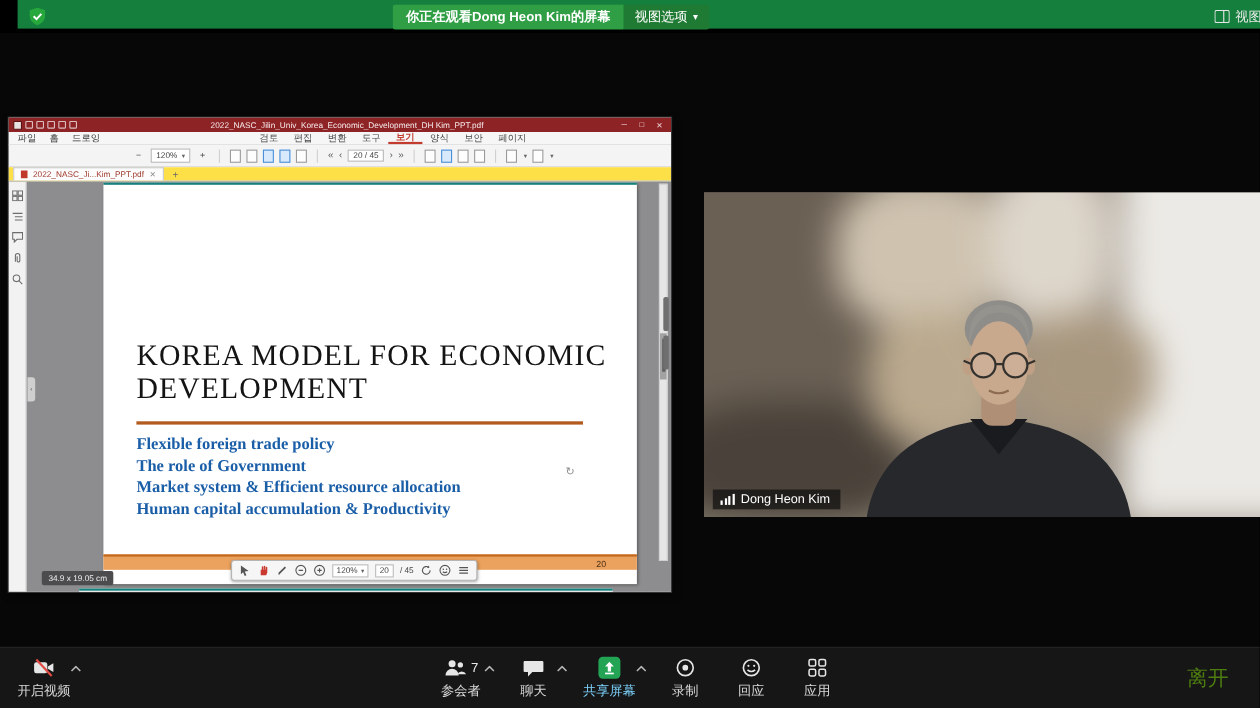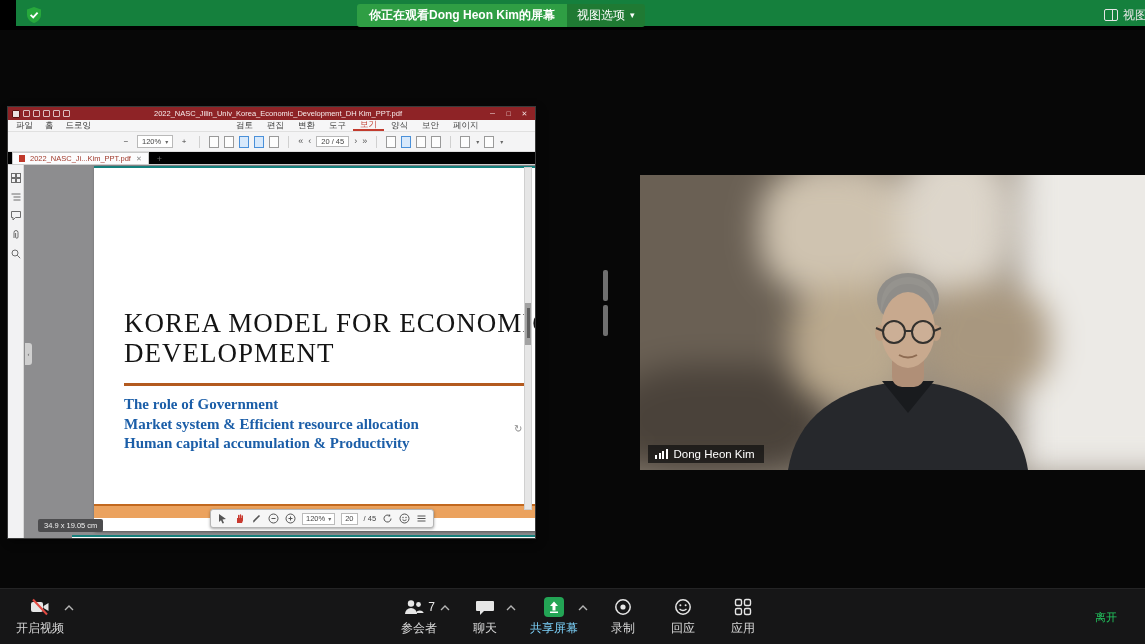--- a/index.html
+++ b/index.html
@@ -15,49 +15,49 @@
   .banner-text { background:#2f9e44; display:flex; align-items:center; padding:0 12px; font-weight:bold; white-space:nowrap; }
   .banner-opts { background:#1f7a33; display:flex; align-items:center; gap:5px; padding:0 10px; cursor:pointer; white-space:nowrap; }
   .caret { font-size:9px; line-height:1; }
   .view-btn { position:absolute; right:8px; top:5px; height:20px; display:flex; align-items:center;
     gap:5px; color:#e6e6e6; font-size:12px; padding:0 6px; cursor:pointer; }
 
   
   .stage { position:absolute; left:0; top:30px; width:1145px; height:558px; background:#070707; }
 
   
-  .pdf-window { position:absolute; left:8px; top:77px; width:527px; height:431px; background:#fff;
+  .pdf-window { position:absolute; left:8px; top:77px; width:602px; height:431px; background:#fff;
     box-shadow:0 0 0 1px #3a3a3a, 2px 3px 8px rgba(0,0,0,.6); }
   .titlebar { height:13px; background:#8e2326; display:flex; align-items:center; padding:0 4px; gap:3px;
     color:#f2dede; font-size:8px; }
   .app-ic { width:8px; height:8px; background:#e9e2e2; border-radius:1px; border:1px solid #5c1212; }
   .tb-ic { width:7px; height:7px; border:1px solid rgba(255,255,255,.7); border-radius:1px; }
   .tb-title { flex:1; text-align:center; font-size:7.5px; white-space:nowrap; overflow:hidden; color:#f7ecec; }
   .win-btn { width:13px; text-align:center; font-size:7px; color:#f0dada; cursor:pointer; }
 
   .menurow { height:12px; background:#f6f6f7; border-bottom:1px solid #e0e0e0; display:flex;
     align-items:stretch; font-size:8.5px; color:#333; padding:0 8px; }
   .menus { display:flex; gap:12px; align-items:center; }
   .ribtabs { display:flex; margin-left:138px; }
   .ribtab { padding:0 7px; color:#444; display:flex; align-items:center; cursor:pointer; }
-  .ribtab.active { color:#c23b2e; border-bottom:2px solid #c23b2e; font-weight:normal; }
+  .ribtab.active { color:#c23b2e; border-bottom:2px solid #c23b2e; font-weight:bold; }
 
   .toolrow { height:20px; background:#f4f4f5; border-bottom:1px solid #dcdcdc; display:flex;
     align-items:center; padding-left:112px; gap:5px; font-size:8px; color:#444; }
   .t-btn { width:12px; height:12px; display:flex; align-items:center; justify-content:center; cursor:pointer; }
   .t-zoom { border:1px solid #b9b9b9; background:#fff; padding:1px 4px; display:flex; gap:3px;
     align-items:center; font-size:7.5px; cursor:pointer; }
   .t-sep { width:1px; height:12px; background:#d0d0d0; margin:0 4px; }
   .pg-ic { width:10px; height:12px; border:1px solid #9a9a9a; background:#fdfdfd; cursor:pointer; }
   .pg-ic.sel { border-color:#4a90d9; background:#d8e9fb; }
   .t-nav { font-size:9px; color:#555; cursor:pointer; line-height:1; }
   .t-page { border:1px solid #b9b9b9; background:#fff; padding:0 4px; font-size:7.5px; }
   .mini-caret { font-size:6px; color:#666; margin-left:1px; }
 
-  .tabrow { height:13px; background:#000000; border-bottom:1px solid #cfcfcf; display:flex;
+  .tabrow { height:13px; background:#fde047; border-bottom:1px solid #cfcfcf; display:flex;
     align-items:flex-end; padding:0 4px; gap:4px; }
   .doctab { height:12px; background:#fcfcfd; border:1px solid #c9c9c9; border-bottom:none;
     display:flex; align-items:center; gap:5px; padding:0 6px; font-size:7.5px; color:#a03a2c; cursor:pointer; }
   .pdf-ic { width:6px; height:7px; background:#c0392b; }
   .doctab .x { color:#888; font-size:7px; cursor:pointer; }
   .addtab { font-size:9px; color:#666; padding:0 4px; cursor:pointer; }
 
   .docarea { position:relative; height:373px; background:#8d8d8f; overflow:hidden; }
   .doc-sidebar { position:absolute; left:0; top:0; bottom:0; width:16px; background:#f2f2f3;
     border-right:1px solid #d8d8d8; display:flex; flex-direction:column; align-items:center;
@@ -127,21 +127,21 @@
   .ctl { display:flex; flex-direction:column; align-items:center; justify-content:center; gap:3px;
     min-width:54px; padding:4px 6px; cursor:pointer; }
   .ctl-iconrow { display:flex; align-items:center; height:20px; }
   .ctl-label { font-size:12px; color:#d8d8d8; white-space:nowrap; }
   .ctl-label.green { color:#7dd3fc; }
   .count { color:#e8e8e8; font-size:12px; margin-left:3px; }
   .chev { margin-left:-6px; margin-right:2px; transform:translateY(-9px); cursor:pointer; }
   .share-sq { width:20px; height:20px; background:#23a455; border-radius:4px; display:flex;
     align-items:center; justify-content:center; }
   .leave-btn { position:absolute; right:18px; top:50%; transform:translateY(-50%); background:none;
-    border:none; color:#22c55e; font-size:11px; font-family:Liberation Mono, monospace; cursor:pointer; padding:6px 10px; }
+    border:none; color:#4d7c0f; font-size:19px; font-family:Liberation Mono, monospace; cursor:pointer; padding:6px 10px; }
 </style>
 </head>
 <body>
 
 <div class="screen">
 
   <div class="topbar">
     <div class="shield-wrap">
       <svg width="18" height="18" viewBox="0 0 18 18">
         <path d="M9,1 L16,3.4 V8.2 C16,13 12.6,15.6 9,17 C5.4,15.6 2,13 2,8.2 V3.4 Z" fill="#27a83c"></path>
@@ -269,20 +269,21 @@
           </svg>
         </div>
         <div class="sb-handle">
           <span>‹</span>
         </div>
 
         <div class="page">
           <div class="slide-title">KOREA MODEL FOR ECONOMIC DEVELOPMENT</div>
           <div class="slide-rule"></div>
           <div class="slide-bullets">
+            <div>Flexible foreign trade policy</div>
             <div>The role of Government</div>
             <div>Market system &amp; Efficient resource allocation</div>
             <div>Human capital accumulation &amp; Productivity</div>
           </div>
           <div class="cursor-glyph">↻</div>
           <div class="slide-footer">
             <span>20</span>
           </div>
         </div>
         <div class="page2"></div>

